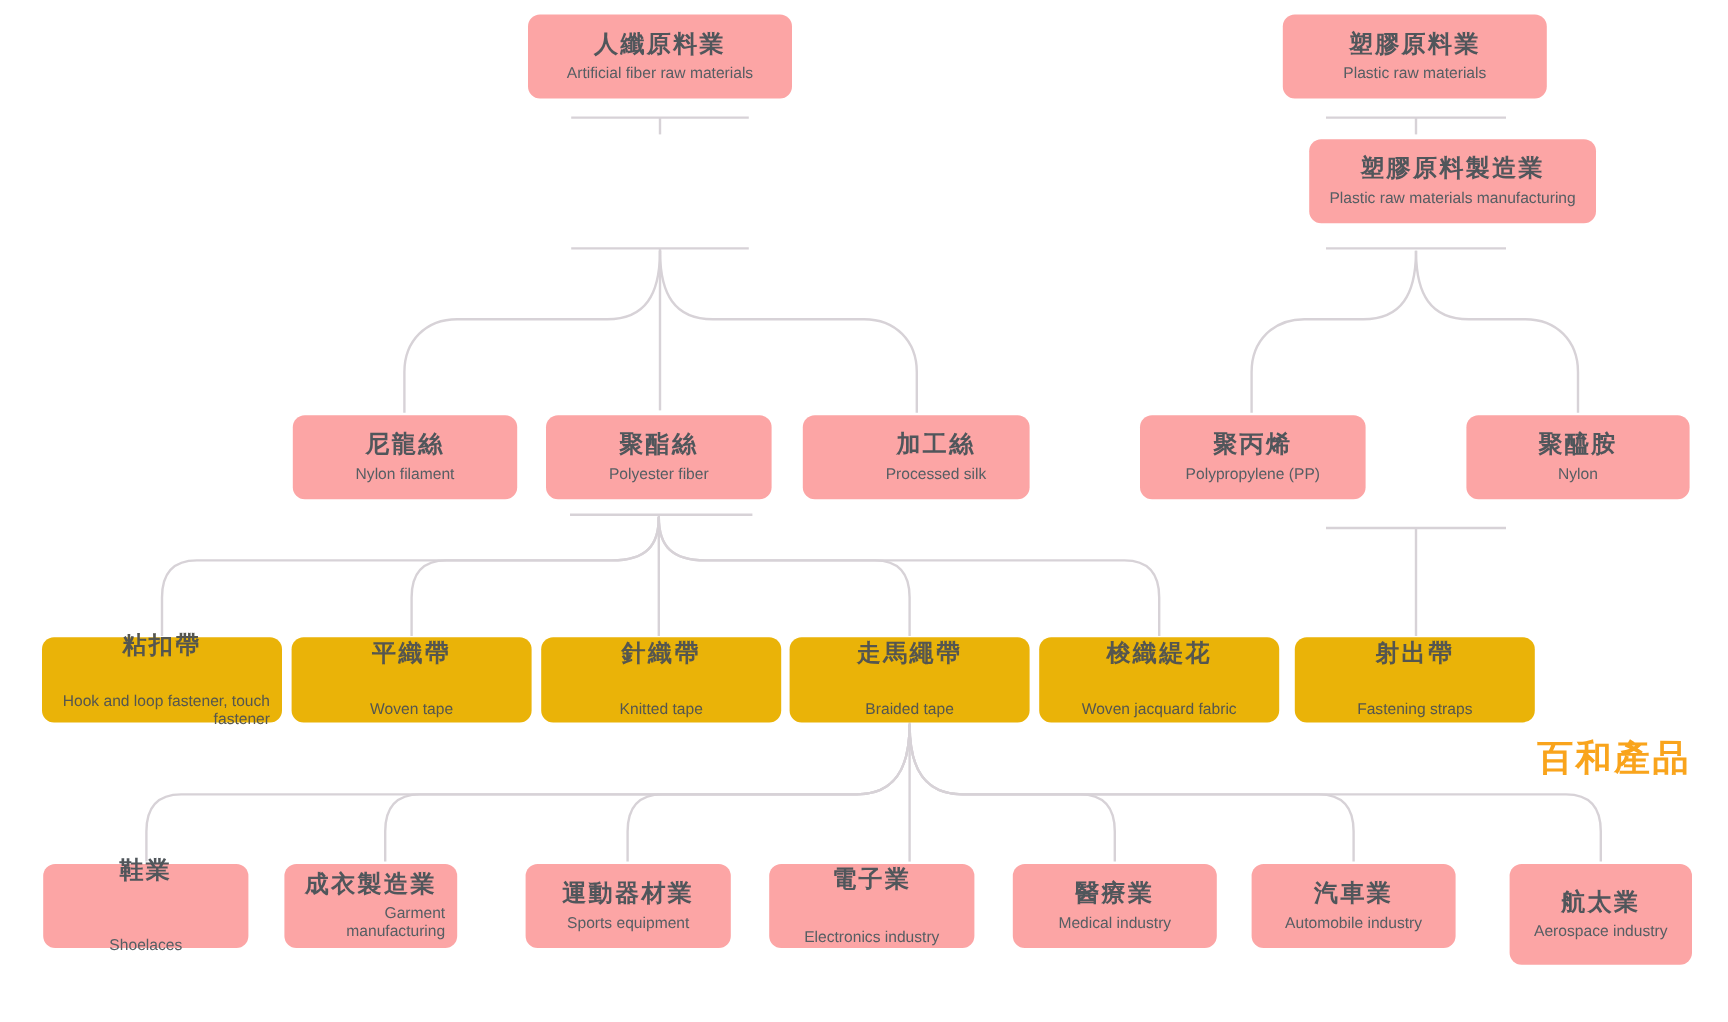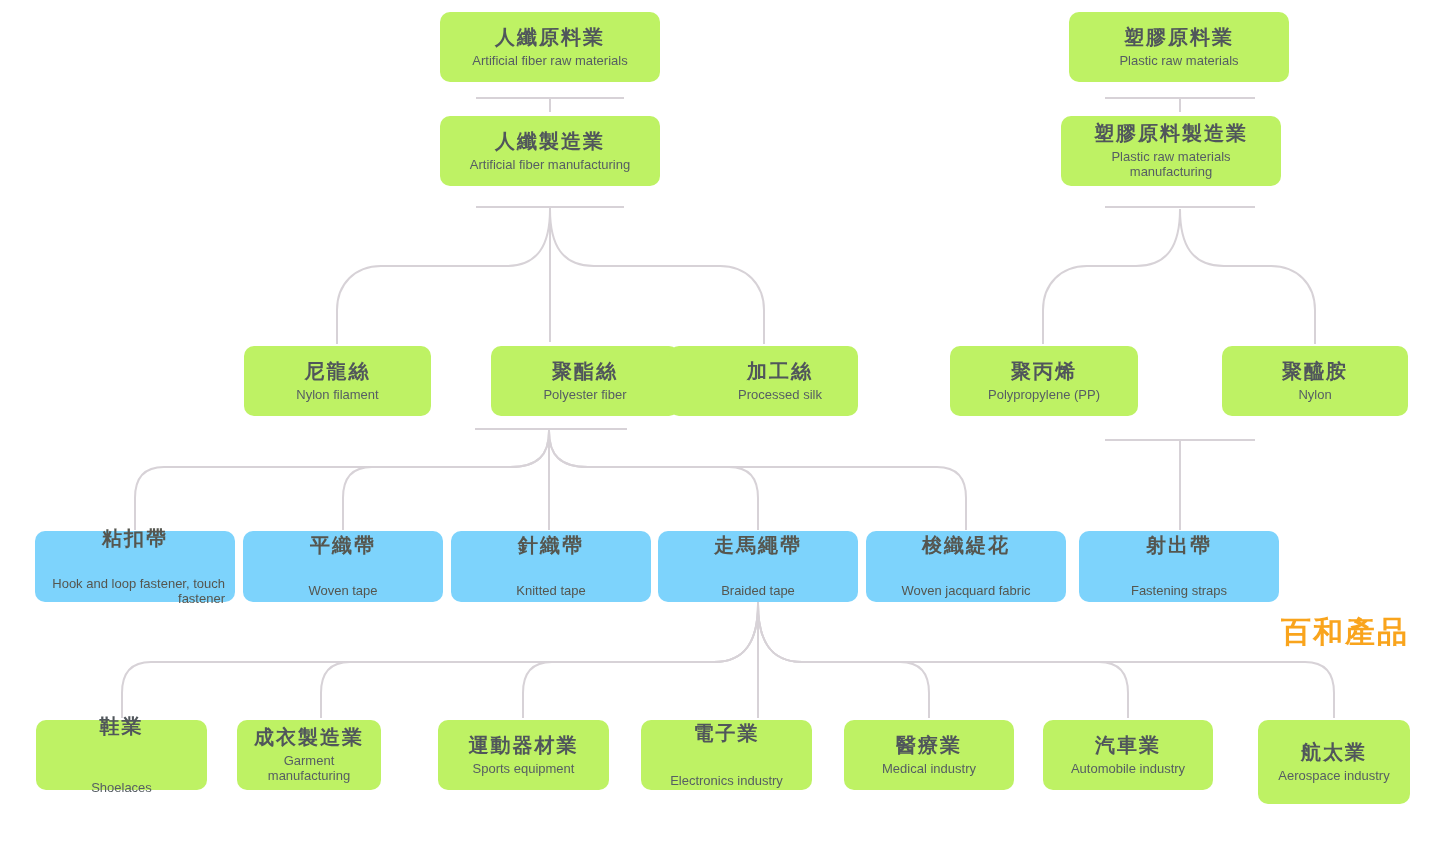--- a/index.html
+++ b/index.html
@@ -22,22 +22,22 @@
     z-index: 2;
     border-radius: 10px;
     display: flex;
     flex-direction: column;
     align-items: center;
     justify-content: center;
     text-align: center;
     box-sizing: border-box;
     padding: 4px 10px;
   }
-  .node.gray   { background: #bef264; }
-  .node.orange { background: #7dd3fc; gap: 22px; }
+  .node.gray   { background: #fca5a5; text-align: right; }
+  .node.orange { background: #eab308; gap: 22px; }
   .node-title {
     font-size: 20px;
     font-weight: bold;
     color: #50565b;
     letter-spacing: 2px;
     line-height: 1.15;
     white-space: nowrap;
   }
   .node-subtitle {
     font-size: 13px;
@@ -98,39 +98,35 @@
     <path d="M 758 604 C 758 640 746 662 714 662 L 552 662 C 532 662 523 673 523 693 L 523 718"></path>
     <path d="M 758 604 C 758 640 770 662 802 662 L 900 662 C 920 662 929 673 929 693 L 929 718"></path>
     <path d="M 758 604 C 758 640 770 662 802 662 L 1099 662 C 1119 662 1128 673 1128 693 L 1128 718"></path>
     <path d="M 758 604 C 758 640 770 662 802 662 L 1305 662 C 1325 662 1334 673 1334 693 L 1334 718"></path>
   </svg>
 
   <div class="node gray" style="left:440px; top:12px; width:220px; height:70px;">
     <div class="node-title">人纖原料業</div>
     <div class="node-subtitle">Artificial fiber raw materials</div>
   </div>
-  <div class="node gray" style="left:440px; top:116px; width:220px; height:70px;">
-    <div class="node-title">人纖製造業</div>
-    <div class="node-subtitle">Artificial fiber manufacturing</div>
-  </div>
 
   <div class="node gray" style="left:1069px; top:12px; width:220px; height:70px;">
     <div class="node-title">塑膠原料業</div>
     <div class="node-subtitle">Plastic raw materials</div>
   </div>
-  <div class="node gray" style="left:1061px; top:116px; width:220px; height:70px;">
+  <div class="node gray" style="left:1091px; top:116px; width:239px; height:70px;">
     <div class="node-title">塑膠原料製造業</div>
     <div class="node-subtitle">Plastic raw materials manufacturing</div>
   </div>
 
   <div class="node gray" style="left:244px; top:346px; width:187px; height:70px;">
     <div class="node-title">尼龍絲</div>
     <div class="node-subtitle">Nylon filament</div>
   </div>
-  <div class="node gray" style="left:455px; top:346px; width:188px; height:70px;margin-left:36px;">
+  <div class="node gray" style="left:455px; top:346px; width:188px; height:70px;">
     <div class="node-title">聚酯絲</div>
     <div class="node-subtitle">Polyester fiber</div>
   </div>
   <div class="node gray" style="left:669px; top:346px; width:189px; height:70px;padding-left:43px;">
     <div class="node-title">加工絲</div>
     <div class="node-subtitle">Processed silk</div>
   </div>
   <div class="node gray" style="left:950px; top:346px; width:188px; height:70px;">
     <div class="node-title">聚丙烯</div>
     <div class="node-subtitle">Polypropylene (PP)</div>

